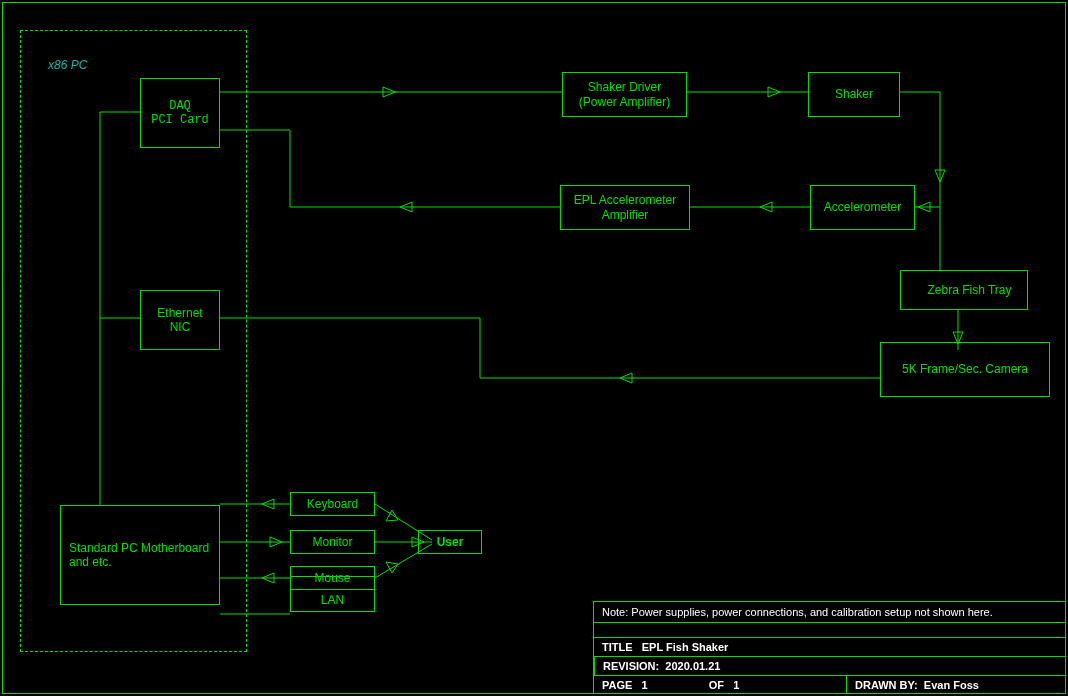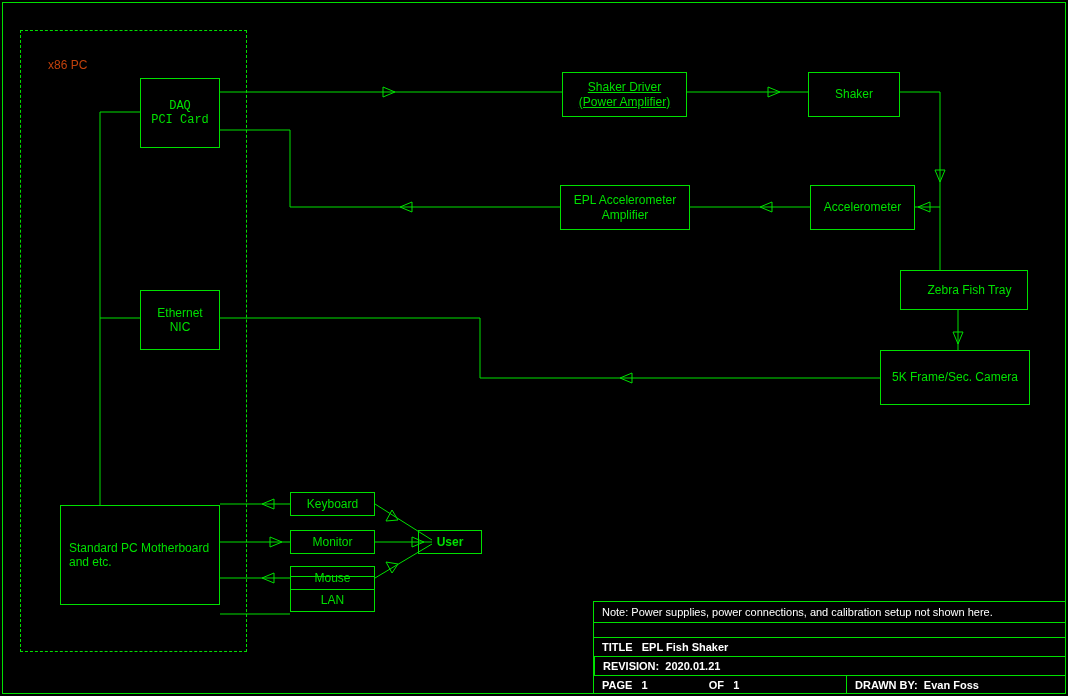--- a/index.html
+++ b/index.html
@@ -17,21 +17,22 @@
     position: absolute;
     border: 1px solid #00e000;
     left: 2px; top: 2px; right: 2px; bottom: 2px;
   }
   .dashed-group {
     position: absolute;
     border: 1px dashed #00e000;
   }
   .group-label {
     position: absolute;
-    color: #c2410c;
+    color: #14b8a6;
+    font-style: italic;
   }
   .node {
     position: absolute;
     border: 1px solid #00e000;
     display: flex;
     align-items: center;
     justify-content: center;
     text-align: center;
     padding: 4px;
     box-sizing: border-box;
@@ -119,41 +120,41 @@
   <span>Mouse</span>
 </div>
 <div class="node" style="left:290px; top:576px; width:85px; height:36px;align-items:flex-end;">
   <span>LAN</span>
 </div>
 <div class="node" style="left:418px; top:530px; width:64px; height:24px;font-weight:bold;">
   <span>User</span>
 </div>
 
 <div class="node" style="left:562px; top:72px; width:125px; height:45px;">
-  <span style="white-space:pre-line;text-decoration:underline;">Shaker Driver
+  <span style="white-space:pre-line;">Shaker Driver
 (Power Amplifier)</span>
 </div>
 
 <div class="node" style="left:808px; top:72px; width:92px; height:45px;">
   <span>Shaker</span>
 </div>
 
 <div class="node" style="left:560px; top:185px; width:130px; height:45px;">
   <span>EPL Accelerometer Amplifier</span>
 </div>
 
 <div class="node" style="left:810px; top:185px; width:105px; height:45px;">
   <span>Accelerometer</span>
 </div>
 
 <div class="node" style="left:900px; top:270px; width:128px; height:40px;padding-left:15px;">
   <span>Zebra Fish Tray</span>
 </div>
 
-<div class="node" style="left:880px; top:350px; width:150px; height:55px;text-align:right;">
+<div class="node" style="left:880px; top:342px; width:170px; height:55px;text-align:right;">
   <span style="white-space:pre-line;">5K Frame/Sec. Camera</span>
 </div>
 
 <svg class="wires">
 
   <line x1="220" y1="92" x2="562" y2="92"></line>
   <polygon class="arrow" points="395,92 383,87 383,97"></polygon>
 
   <line x1="687" y1="92" x2="808" y2="92"></line>
   <polygon class="arrow" points="780,92 768,87 768,97"></polygon>

